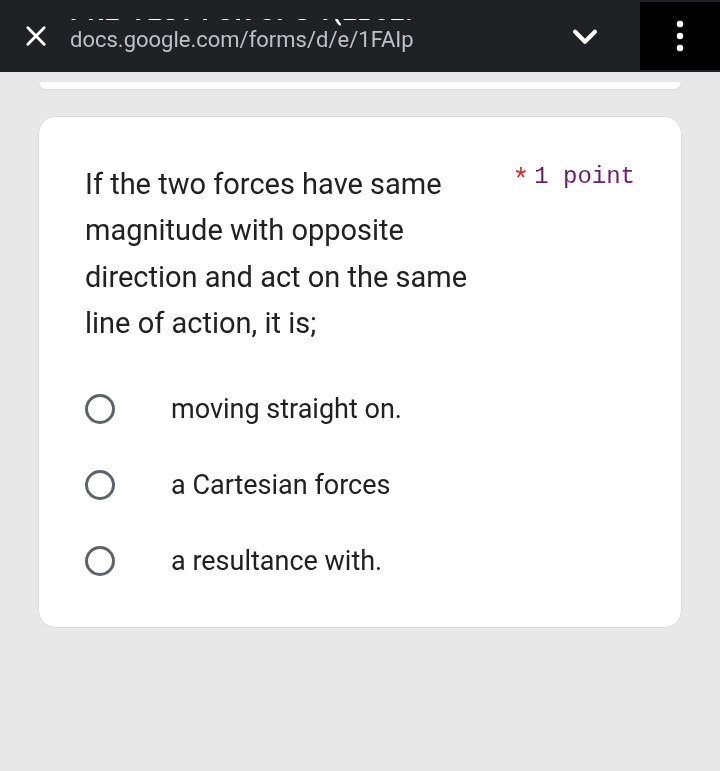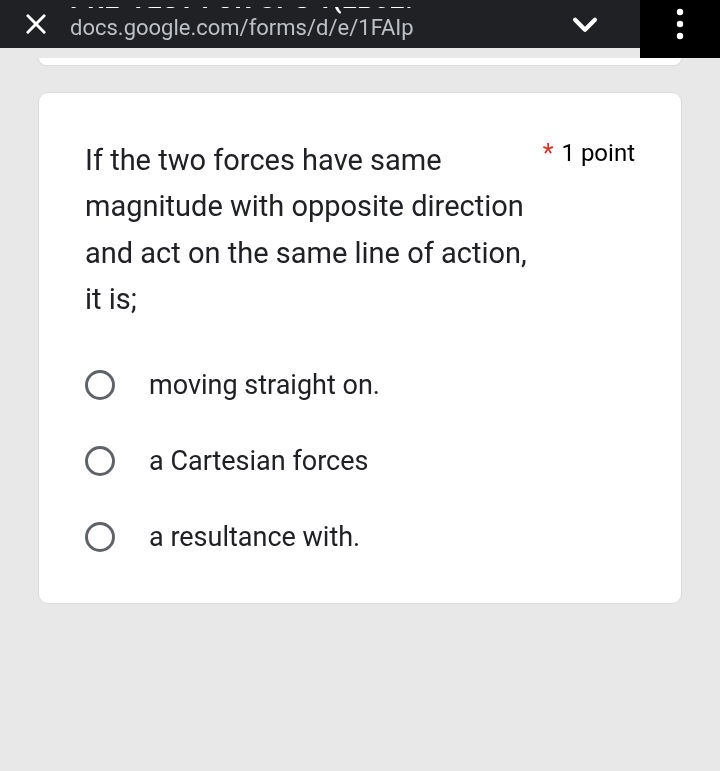--- a/index.html
+++ b/index.html
@@ -9,21 +9,21 @@
     }
     body {
       width: 720px;
       height: 771px;
       font-family: Roboto, Arial, sans-serif;
       background: #e8e8e8;
       overflow: hidden;
     }
     .header {
       background: #202124;
-      height: 48px;
+      height: 72px;
       display: flex;
       align-items: center;
       padding: 0 20px;
       position: relative;
     }
     .close-btn {
       color: #fff;
       width: 32px;
       height: 32px;
       display: flex;
@@ -98,21 +98,21 @@
       border-radius: 10px;
       height: 8px;
       margin-bottom: 26px;
       border-top: none;
       border-top-left-radius: 0;
       border-top-right-radius: 0;
     }
     .card {
       background: #fff;
       border: 1px solid #dadce0;
-      border-radius: 10px;
+      border-radius: 18px;
       padding: 44px 46px 50px 46px;
     }
     .question-row {
       display: flex;
       align-items: flex-start;
       margin-bottom: 46px;
     }
     .question-text {
       color: #202124;
       font-size: 29px;
@@ -120,33 +120,35 @@
       flex: 1;
       padding-right: 12px;
     }
     .asterisk {
       color: #d93025;
       font-size: 25px;
       margin-top: 2px;
       margin-right: 8px;
     }
     .points {
-      color: #000000;
+      color: #701a75;
       font-size: 24px;
       margin-top: 2px;
+      font-family: Liberation Mono, monospace;
     }
     .options {
       display: flex;
       flex-direction: column;
       gap: 44px;
     }
     .option {
       display: flex;
       align-items: center;
       cursor: pointer;
+      gap: 22px;
     }
     .radio {
       width: 30px;
       height: 30px;
       border: 3px solid #5f6368;
       border-radius: 50%;
       flex-shrink: 0;
       margin-right: 34px;
     }
     .option-label {

